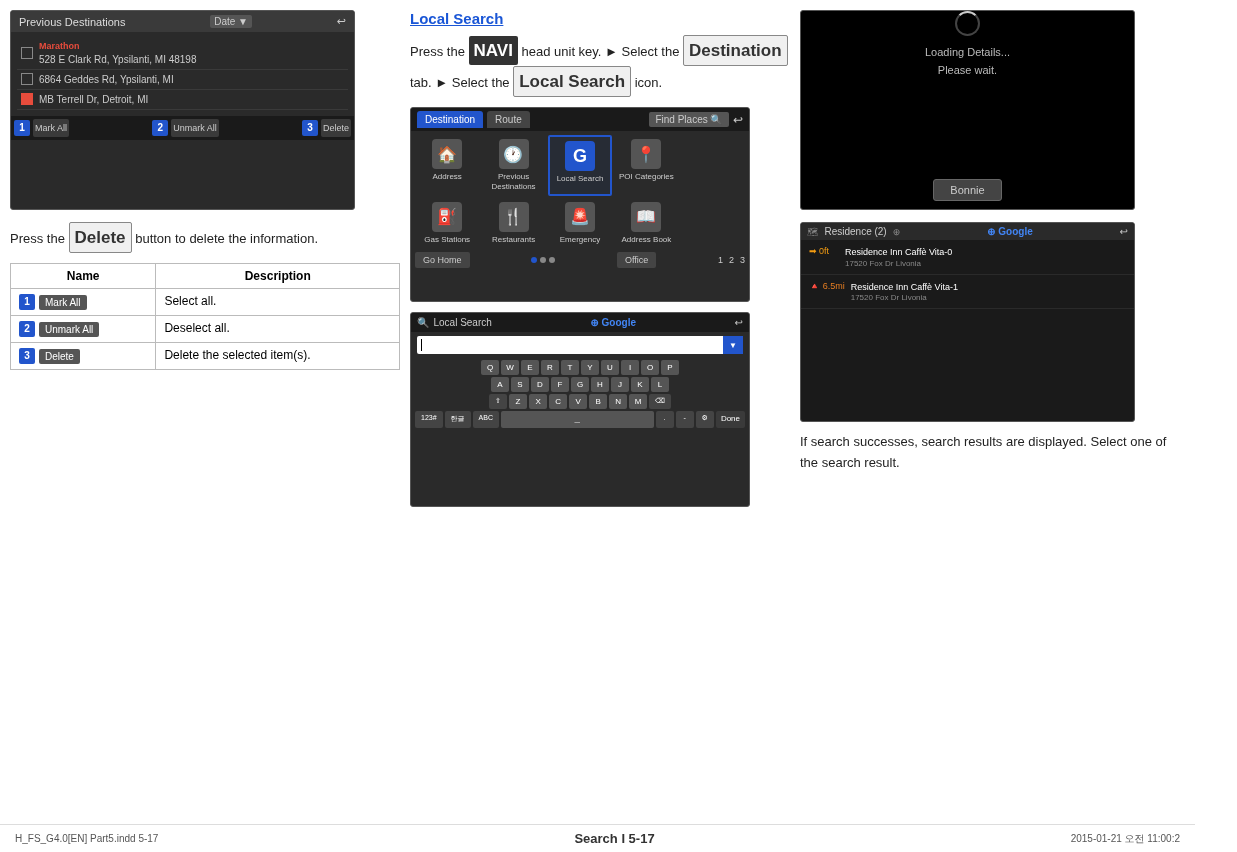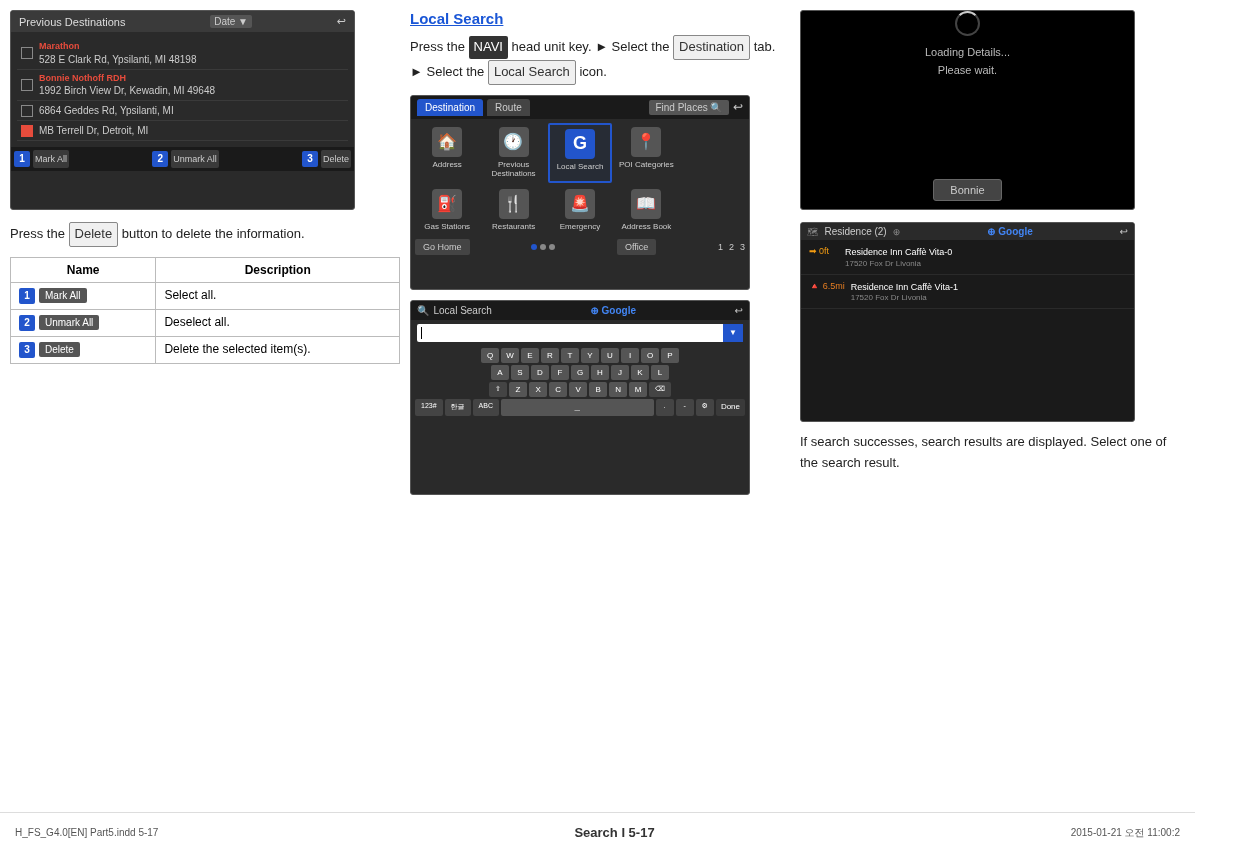--- a/index.html
+++ b/index.html
@@ -153,22 +153,22 @@
       color: #222;
       line-height: 1.6;
       margin-bottom: 10px;
     }
 
     
     .badge {
       display: inline-block;
       padding: 1px 5px;
       border-radius: 2px;
-      font-size: 13px;
-      font-weight: normal;
+      font-size: 17px;
+      font-weight: bold;
     }
 
     .badge-dark {
       background: #333;
       color: #fff;
     }
 
     .badge-outline {
       border: 1px solid #888;
       background: #f0f0f0;
@@ -580,21 +580,21 @@
       color: #888;
       font-size: 8px;
     }
 
     
     .page-footer {
       position: absolute;
       bottom: 0;
       left: 0;
       right: 42px;
-      height: 40px;
+      height: 28px;
       display: flex;
       align-items: center;
       justify-content: space-between;
       padding: 0 15px;
       background: #fff;
       border-top: 1px solid #ddd;
     }
 
     .footer-file {
       font-size: 10px;
@@ -642,27 +642,20 @@
             <span>Date ▼</span>
           </span>
           <span>↩</span>
         </div>
         <div class="dest-list">
           <div class="dest-item">
             <div class="checkbox"></div>
             <div>
               <div class="text" style="color:#e74c3c;font-weight:bold;font-size:9px">Marathon</div>
               <div class="text">528 E Clark Rd, Ypsilanti, MI 48198</div>
-            </div>
-          </div>
-          <div class="dest-item">
-            <div class="checkbox"></div>
-            <div>
-              <div class="text" style="color:#e74c3c;font-weight:bold;font-size:9px">Bonnie Nothoff RDH</div>
-              <div class="text">1992 Birch View Dr, Kewadin, MI 49648</div>
             </div>
           </div>
           <div class="dest-item">
             <div class="checkbox"></div>
             <div class="text">6864 Geddes Rd, Ypsilanti, MI</div>
           </div>
           <div class="dest-item">
             <div class="checkbox" style="background:#e74c3c;border-color:#e74c3c;"></div>
             <div class="text">MB Terrell Dr, Detroit, MI</div>
           </div>

